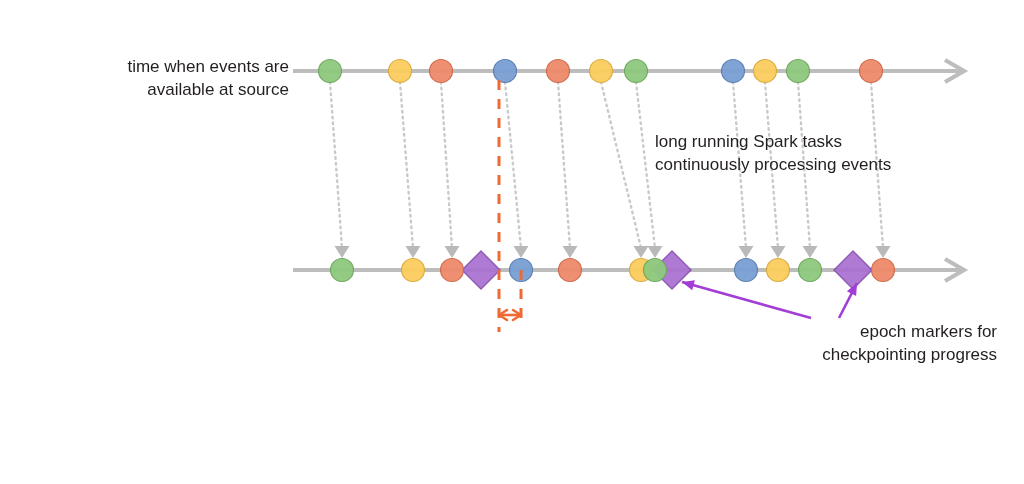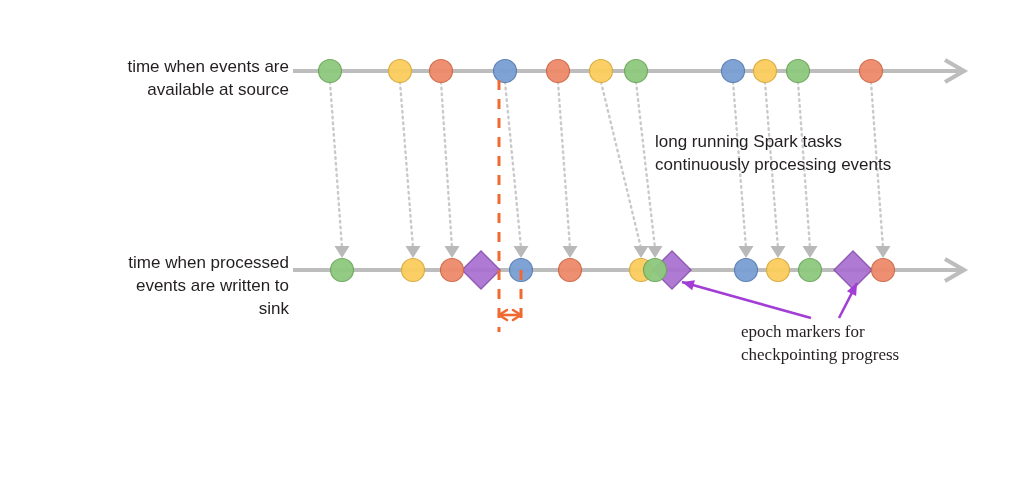--- a/index.html
+++ b/index.html
@@ -12,21 +12,21 @@
     position:relative;
   }
   #stage{position:absolute;inset:0;width:1024px;height:484px;margin-left:21px;}
   svg.layer{position:absolute;left:0;top:0;width:1024px;height:484px;overflow:visible;}
 
   .lbl{position:absolute;font-size:17px;line-height:1.35;color:#231f20;white-space:pre-line;}
   .lbl-src{left:28px;top:56px;width:240px;text-align:right;}
   .lbl-sink{left:28px;top:252px;width:240px;text-align:right;}
   .lbl-spark{left:634px;top:131px;width:380px;text-align:left;}
   .lbl-ms{left:506px;top:288px;width:160px;text-align:left;}
-  .lbl-epoch{left:720px;top:321px;width:280px;text-align:left;font-family:Liberation Serif, serif;}
+  .lbl-epoch{left:696px;top:321px;width:280px;text-align:right;}
   .caption{position:absolute;left:0;top:398px;width:1024px;text-align:center;
            font-size:25px;letter-spacing:.4px;color:#1a1a1a;}
 </style>
 </head>
 <body>
 
 <div id="stage">
 
   <svg class="layer" id="art" viewBox="0 0 1024 484" xmlns="http://www.w3.org/2000/svg">
       <line x1="309" y1="82" x2="321" y2="248" stroke="#c9c9c9" stroke-width="2.4" stroke-dasharray="1.6 4.2" stroke-linecap="round"></line>
@@ -86,21 +86,18 @@
       <path d="M 486 310 L 478 315 L 486 320" fill="none" stroke="#ef6a33" stroke-width="2.6" stroke-linecap="round" stroke-linejoin="round"></path>
       <path d="M 492 310 L 500 315 L 492 320" fill="none" stroke="#ef6a33" stroke-width="2.6" stroke-linecap="round" stroke-linejoin="round"></path>
       <line x1="790" y1="318" x2="661" y2="282" stroke="#a23ed6" stroke-width="2.6"></line>
       <path d="M 661 282 L 673.9561102486322 280.21696684683417 L 671.1606009833671 290.2342083807005 Z" fill="#a23ed6"></path>
       <line x1="818" y1="318" x2="836" y2="283" stroke="#a23ed6" stroke-width="2.6"></line>
       <path d="M 836 283 L 835.1361204206053 296.0496632934457 L 825.8875272764965 291.2932439621898 Z" fill="#a23ed6"></path>
     </svg>
 
   <div class="lbl lbl-src">time when events are
 available at source</div>
-  <div class="lbl lbl-sink">time when processed
-events are written to
-sink</div>
   <div class="lbl lbl-spark">long running Spark tasks
 continuously processing events</div>
   <div class="lbl lbl-epoch">epoch markers for
 checkpointing progress</div>
 
 </div>
 
 </body></html>

